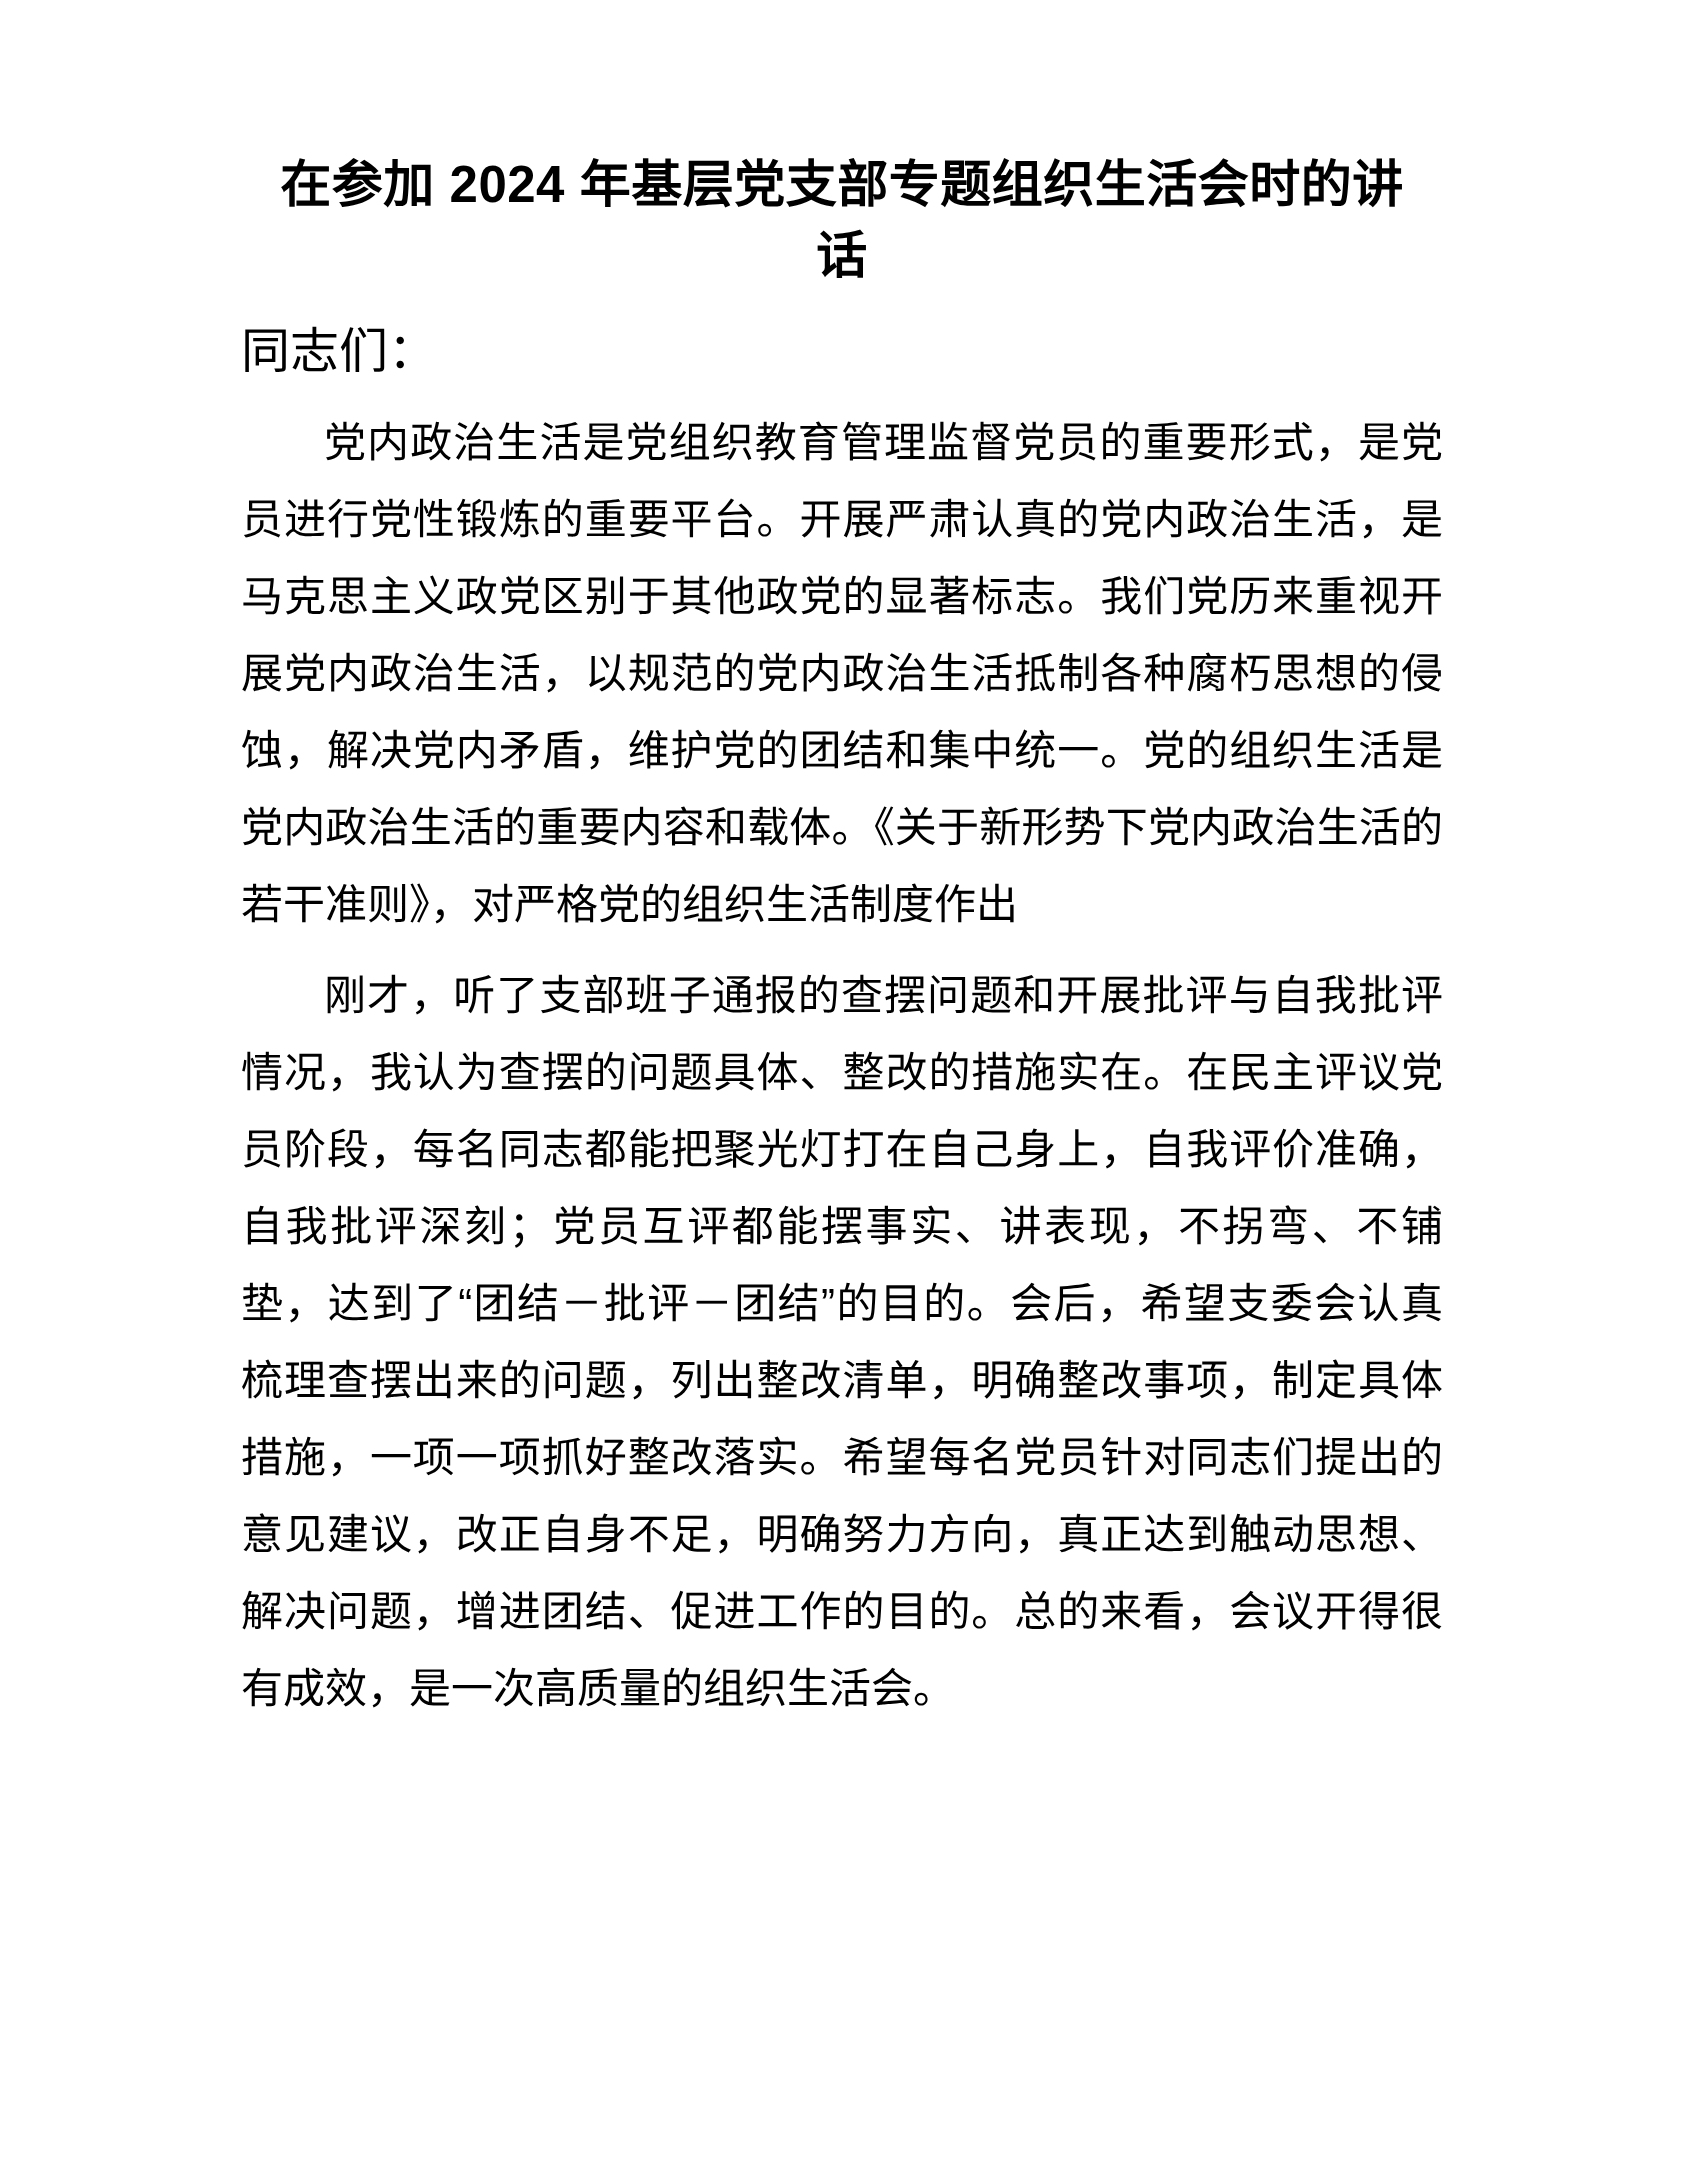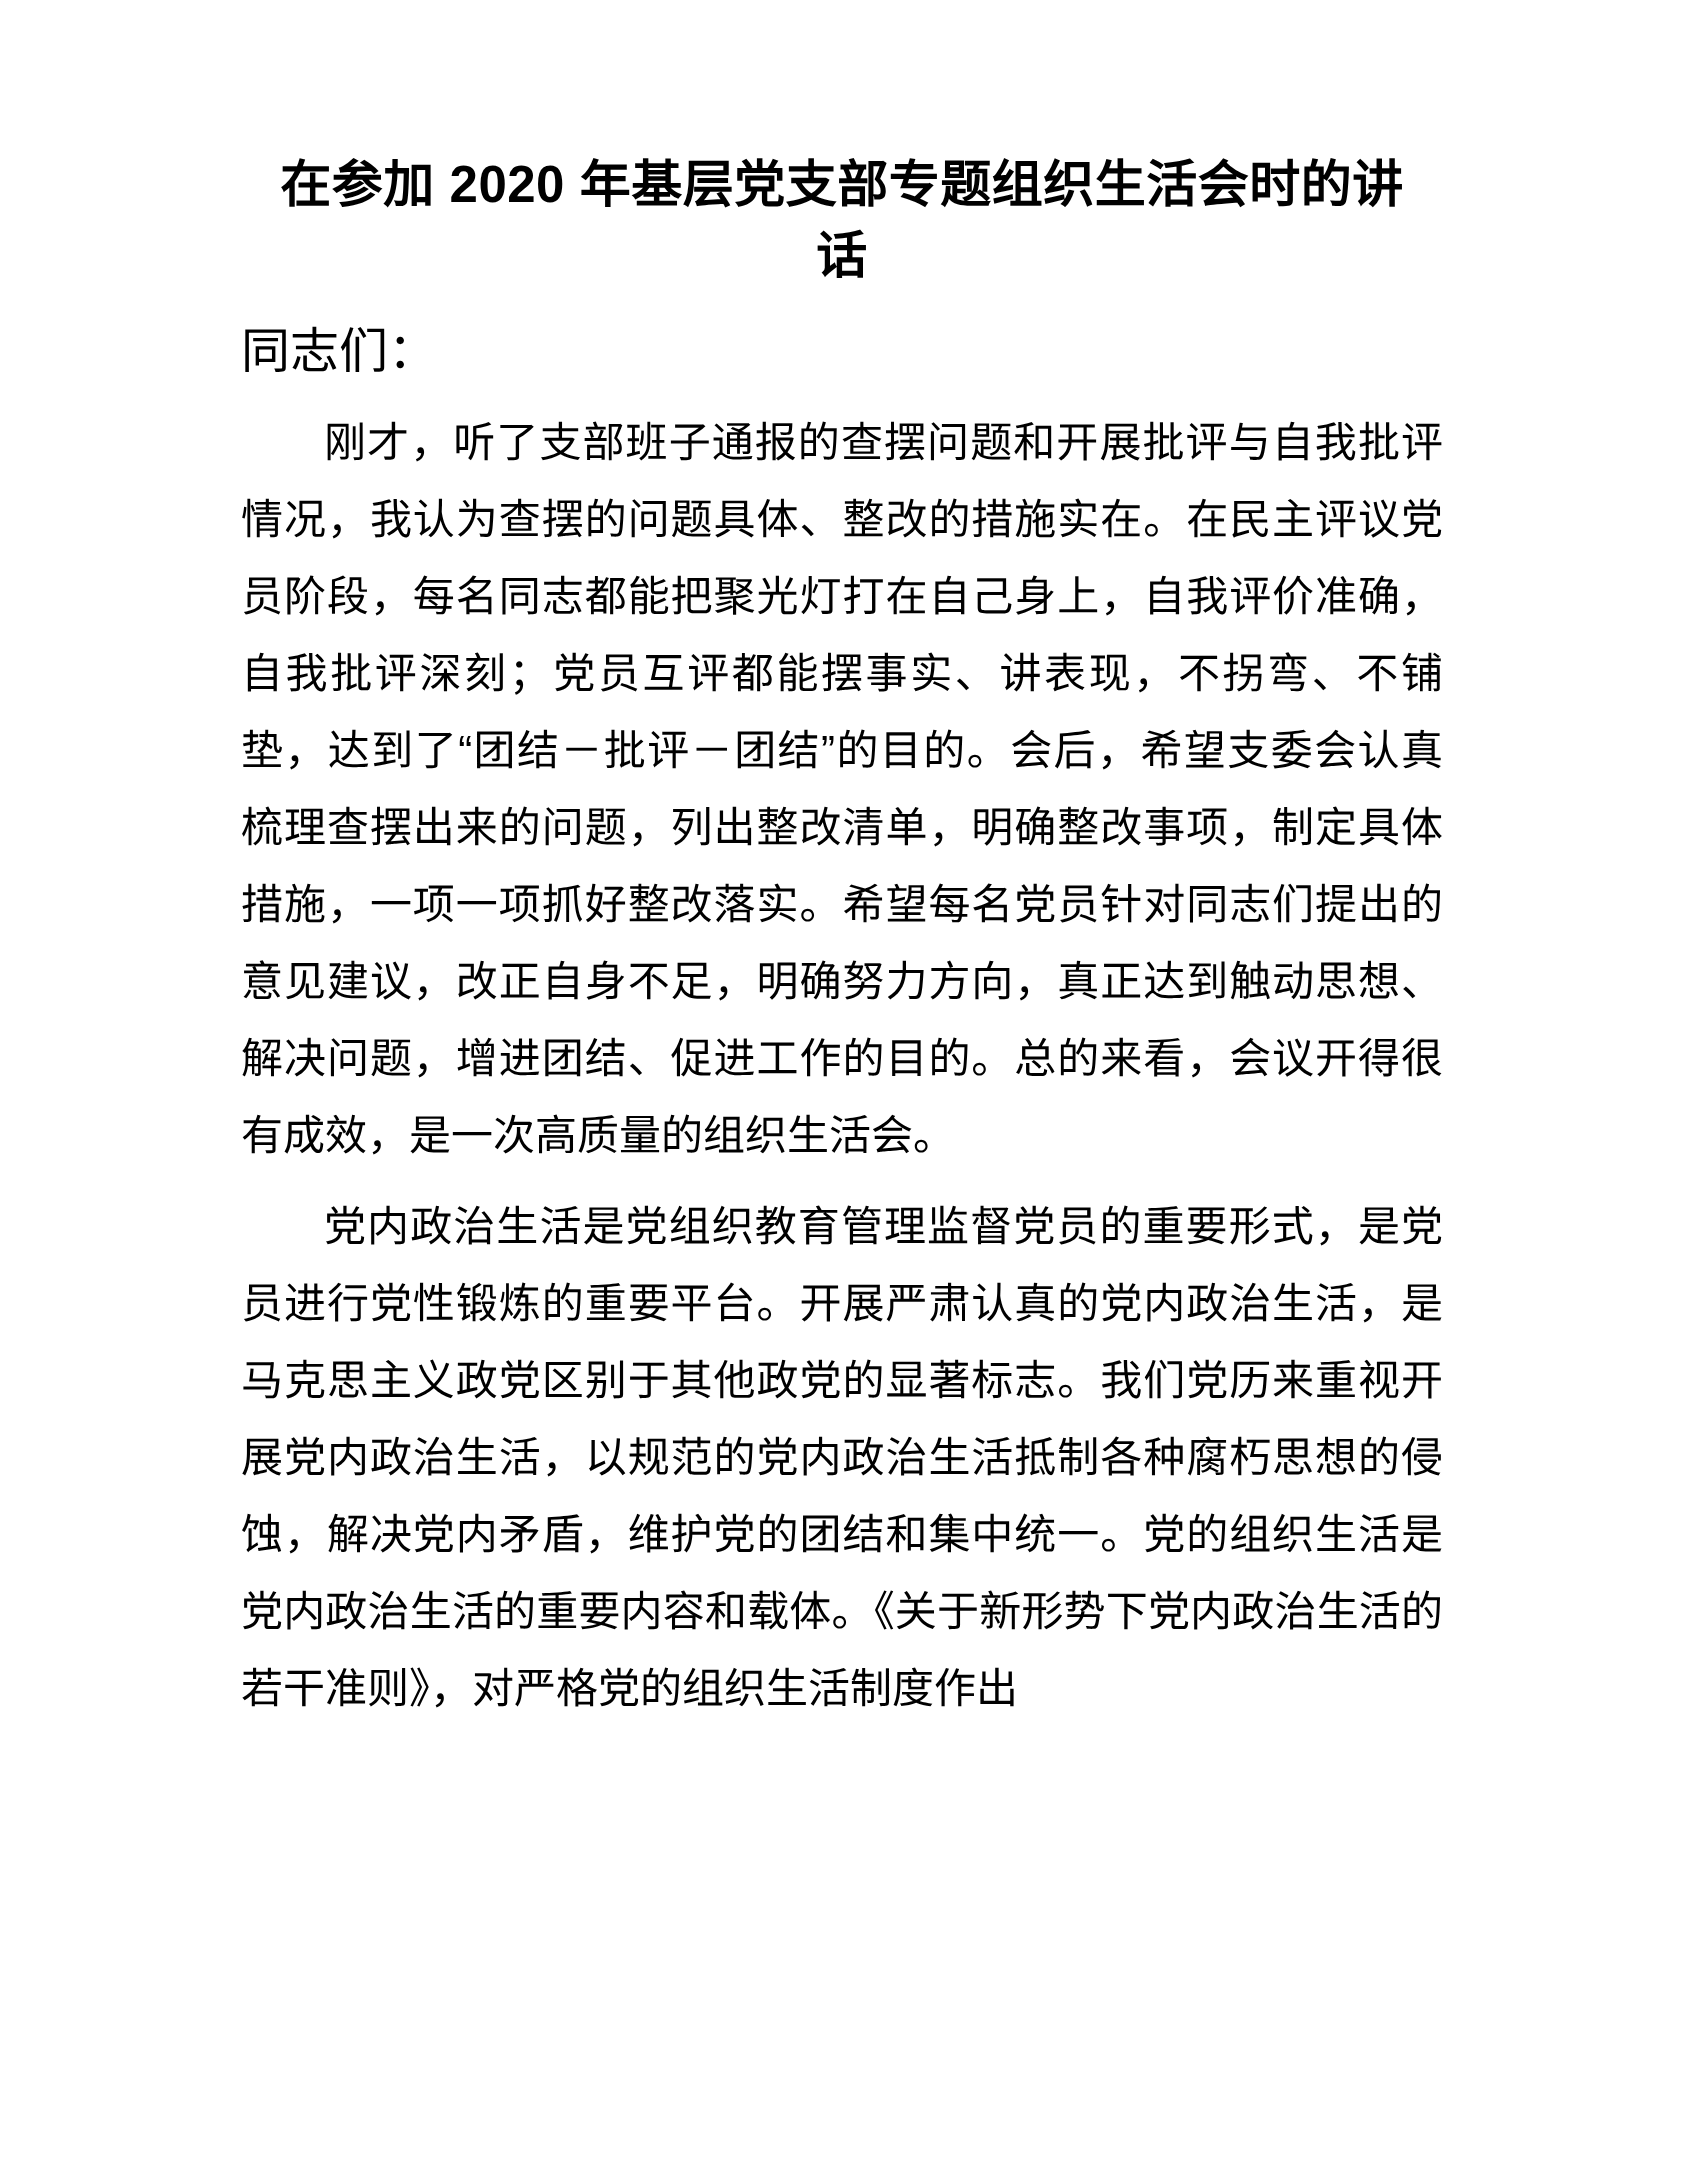--- a/index.html
+++ b/index.html
@@ -63,24 +63,24 @@
   .body-para:last-child {
     margin-bottom: 0;
   }
 </style>
 </head>
 <body>
 
 <div class="page">
   <div class="content">
 
-    <h1 class="doc-title">在参加 2020 年基层党支部专题组织生活会时的讲话</h1>
+    <h1 class="doc-title">在参加 2024 年基层党支部专题组织生活会时的讲话</h1>
 
     <p class="salutation">同志们：</p>
 
 
+    <p class="body-para">党内政治生活是党组织教育管理监督党员的重要形式，是党员进行党性锻炼的重要平台。开展严肃认真的党内政治生活，是马克思主义政党区别于其他政党的显著标志。我们党历来重视开展党内政治生活，以规范的党内政治生活抵制各种腐朽思想的侵蚀，解决党内矛盾，维护党的团结和集中统一。党的组织生活是党内政治生活的重要内容和载体。《关于新形势下党内政治生活的若干准则》，对严格党的组织生活制度作出</p>
+
     <p class="body-para">刚才，听了支部班子通报的查摆问题和开展批评与自我批评情况，我认为查摆的问题具体、整改的措施实在。在民主评议党员阶段，每名同志都能把聚光灯打在自己身上，自我评价准确，自我批评深刻；党员互评都能摆事实、讲表现，不拐弯、不铺垫，达到了“团结－批评－团结”的目的。会后，希望支委会认真梳理查摆出来的问题，列出整改清单，明确整改事项，制定具体措施，一项一项抓好整改落实。希望每名党员针对同志们提出的意见建议，改正自身不足，明确努力方向，真正达到触动思想、解决问题，增进团结、促进工作的目的。总的来看，会议开得很有成效，是一次高质量的组织生活会。</p>
-
-    <p class="body-para">党内政治生活是党组织教育管理监督党员的重要形式，是党员进行党性锻炼的重要平台。开展严肃认真的党内政治生活，是马克思主义政党区别于其他政党的显著标志。我们党历来重视开展党内政治生活，以规范的党内政治生活抵制各种腐朽思想的侵蚀，解决党内矛盾，维护党的团结和集中统一。党的组织生活是党内政治生活的重要内容和载体。《关于新形势下党内政治生活的若干准则》，对严格党的组织生活制度作出</p>
 
   </div>
 </div>
 
 
 </body></html>

